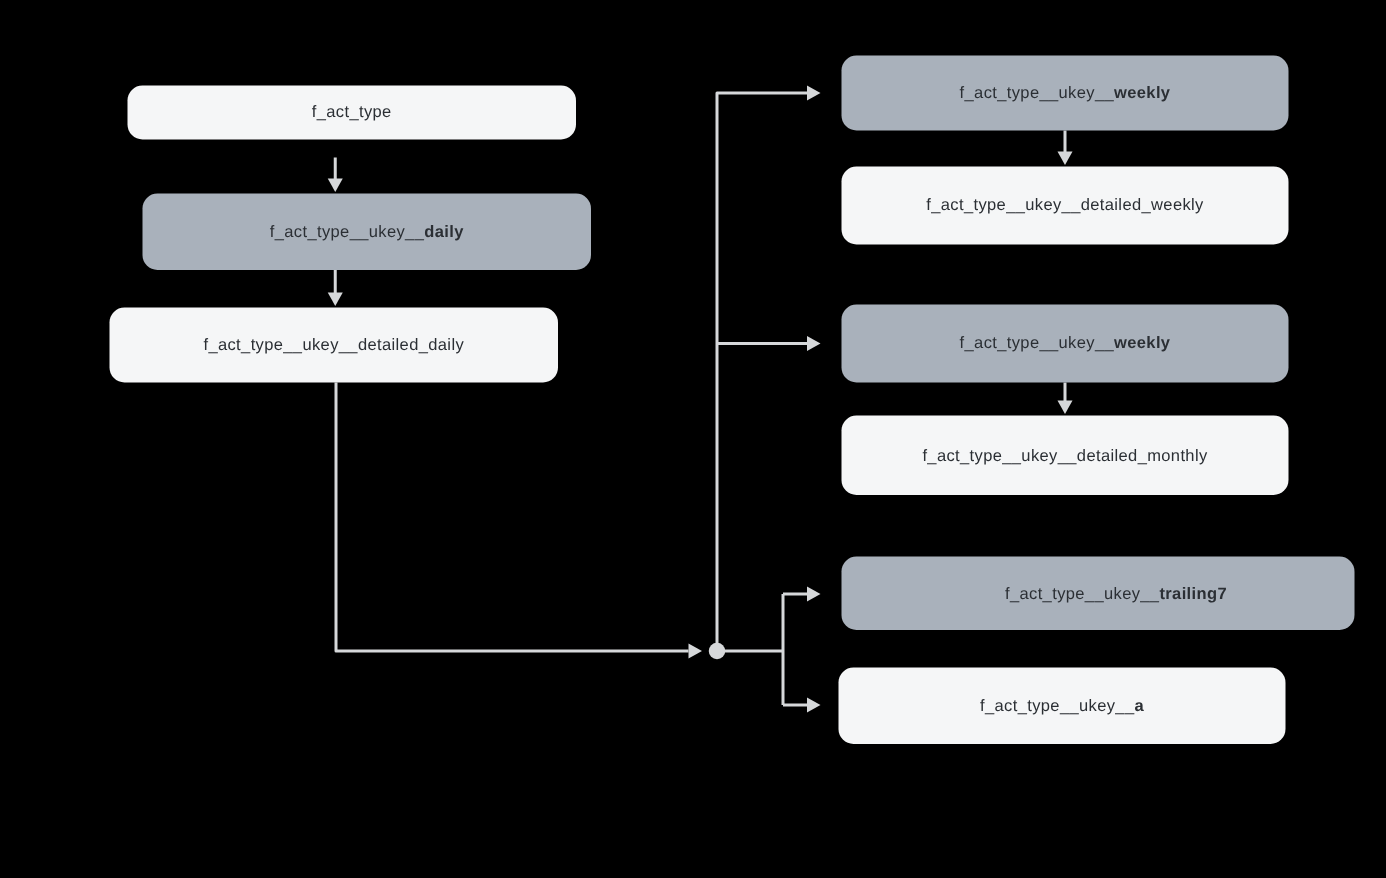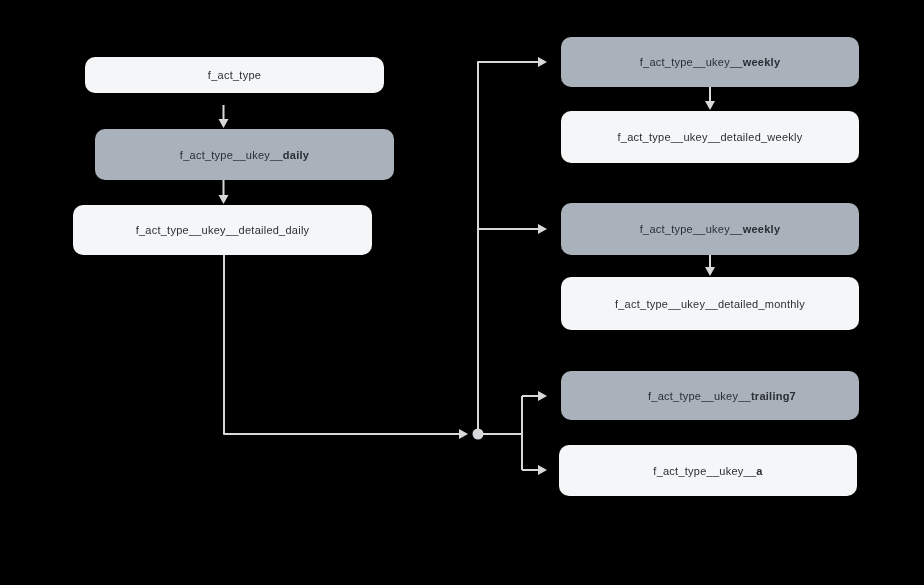--- a/index.html
+++ b/index.html
@@ -49,21 +49,21 @@
   .node.dark{background:var(--node-dark);}
   .node b{font-weight:700;}
   
   #n0{left:73px;top:57px;width:299px;height:36px;margin-left:12px;}
   #n1{left:73px;top:129px;width:299px;height:51px;margin-left:22px;}
   #n2{left:73px;top:205px;width:299px;height:50px;align-items:center;}
   #n3{left:561px;top:37px;width:298px;height:50px;}
   #n4{left:561px;top:111px;width:298px;height:52px;}
   #n5{left:561px;top:203px;width:298px;height:52px;}
   #n6{left:561px;top:277px;width:298px;height:53px;align-items:center;}
-  #n7{left:561px;top:371px;width:298px;height:49px;padding-left:24px;}
+  #n7{left:561px;top:371px;width:342px;height:49px;padding-left:24px;}
   #n8{left:559px;top:445px;width:298px;height:51px;}
 </style>
 </head>
 <body>
 
 <div class="canvas">
 
   <svg class="connector-layer" width="924" height="585" viewBox="0 0 924 585" xmlns="http://www.w3.org/2000/svg">
 
     <g>

